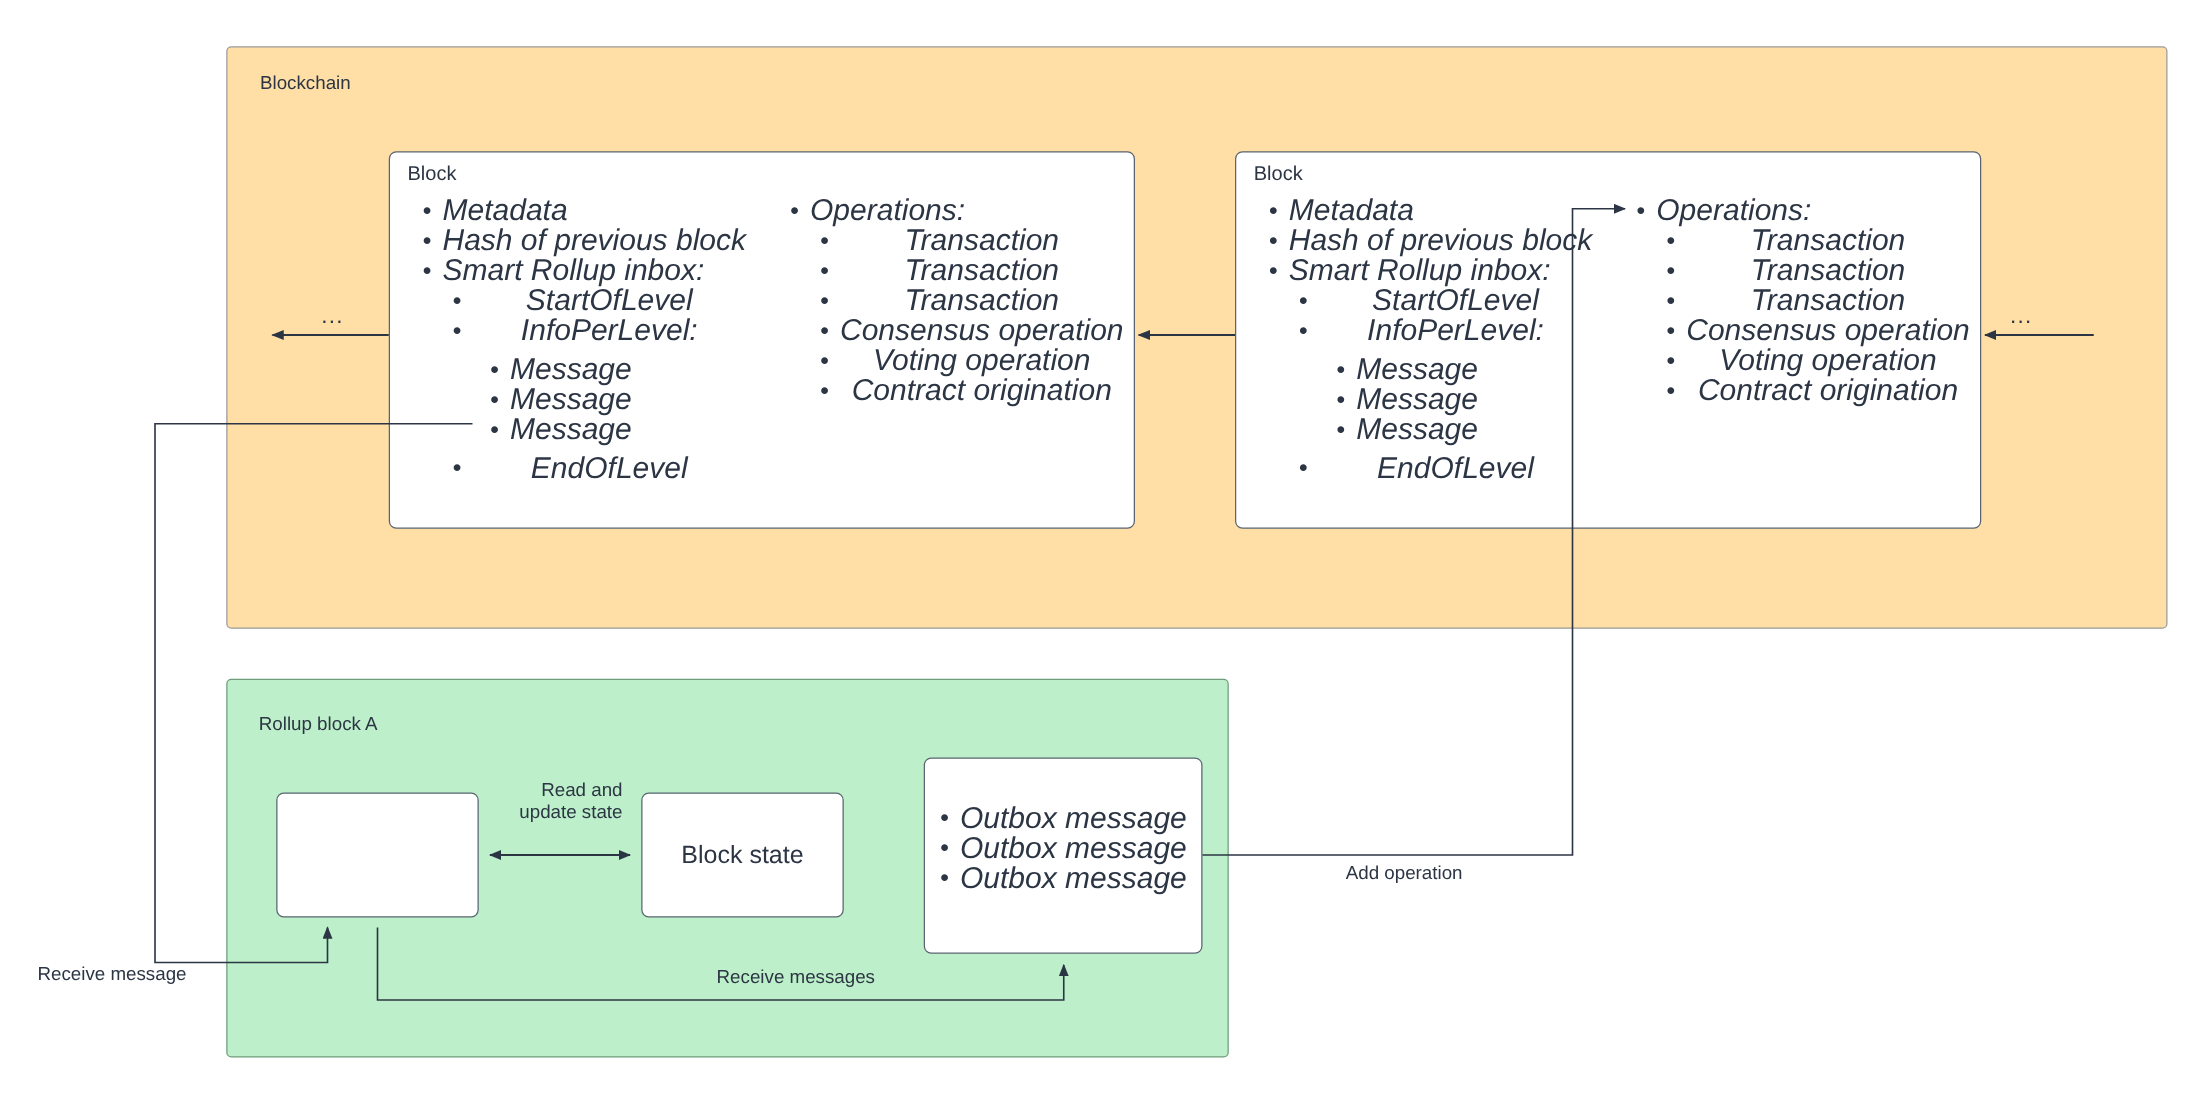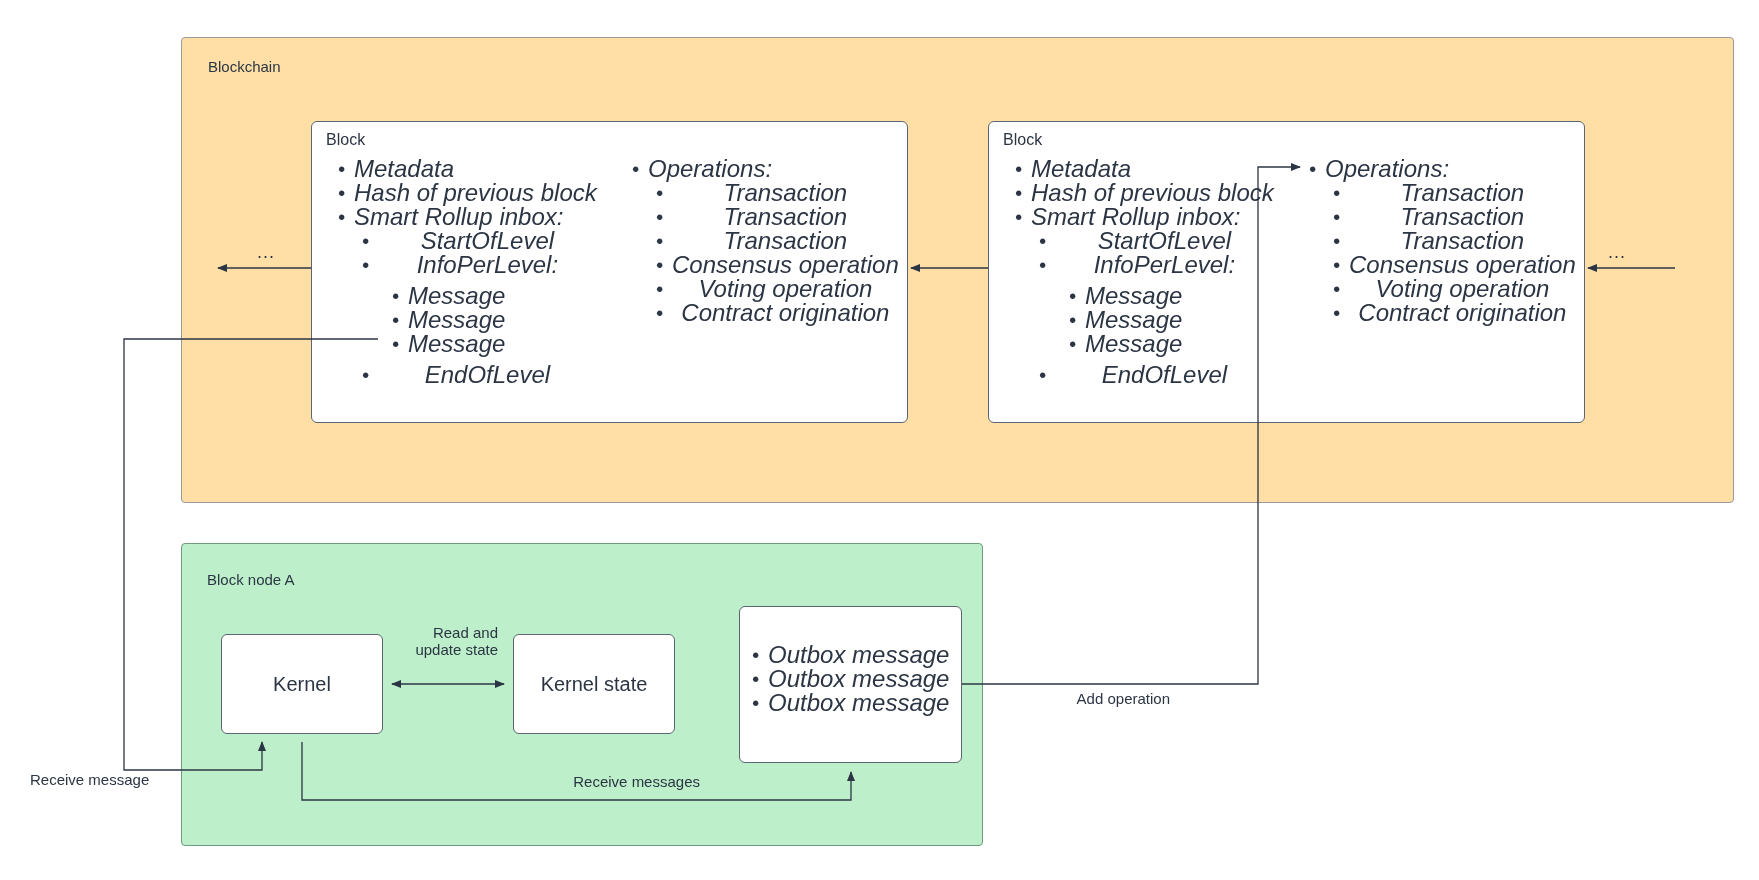--- a/index.html
+++ b/index.html
@@ -162,27 +162,26 @@
     <li>Operations:</li>
     <li class="lvl2">Transaction</li>
     <li class="lvl2">Transaction</li>
     <li class="lvl2">Transaction</li>
     <li class="lvl2">Consensus operation</li>
     <li class="lvl2">Voting operation</li>
     <li class="lvl2">Contract origination</li>
   </ul>
 
   <div class="region region-rollup" style="left:181px; top:543px; width:802px; height:303px;"></div>
-  <div class="region-title" style="left:207px; top:571px;">Block node A</div>
+  <div class="region-title" style="left:207px; top:571px;">Rollup block A</div>
 
   <div class="card" style="left:221px; top:634px; width:162px; height:100px;"></div>
-  <div class="box-label" style="left:221px; top:634px; width:162px; height:100px;">Kernel</div>
 
   <div class="card" style="left:513px; top:634px; width:162px; height:100px;"></div>
-  <div class="box-label" style="left:513px; top:634px; width:162px; height:100px;">Kernel state</div>
+  <div class="box-label" style="left:513px; top:634px; width:162px; height:100px;">Block state</div>
 
   <div class="card" style="left:739px; top:606px; width:223px; height:157px;"></div>
   <ul class="blist" style="left:750px; top:643px;">
     <li>Outbox message</li>
     <li>Outbox message</li>
     <li>Outbox message</li>
   </ul>
 
   <svg class="wires" viewBox="0 0 1759 880">
     <defs>

